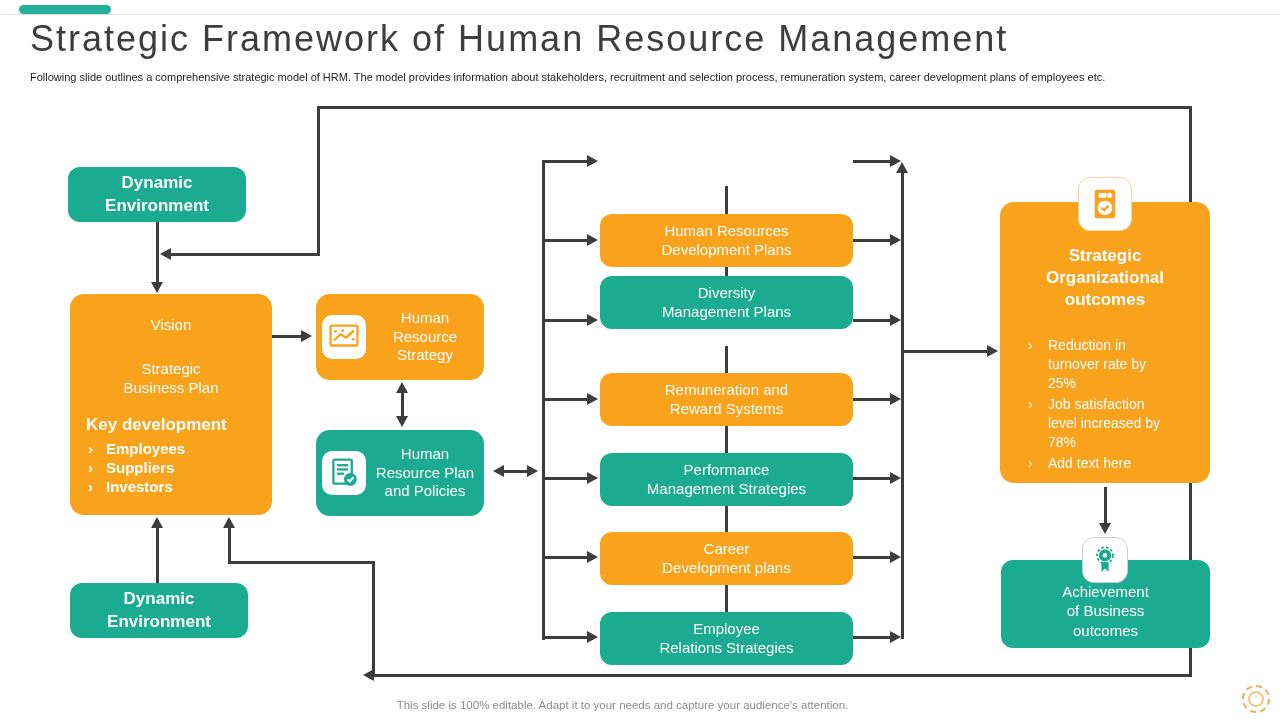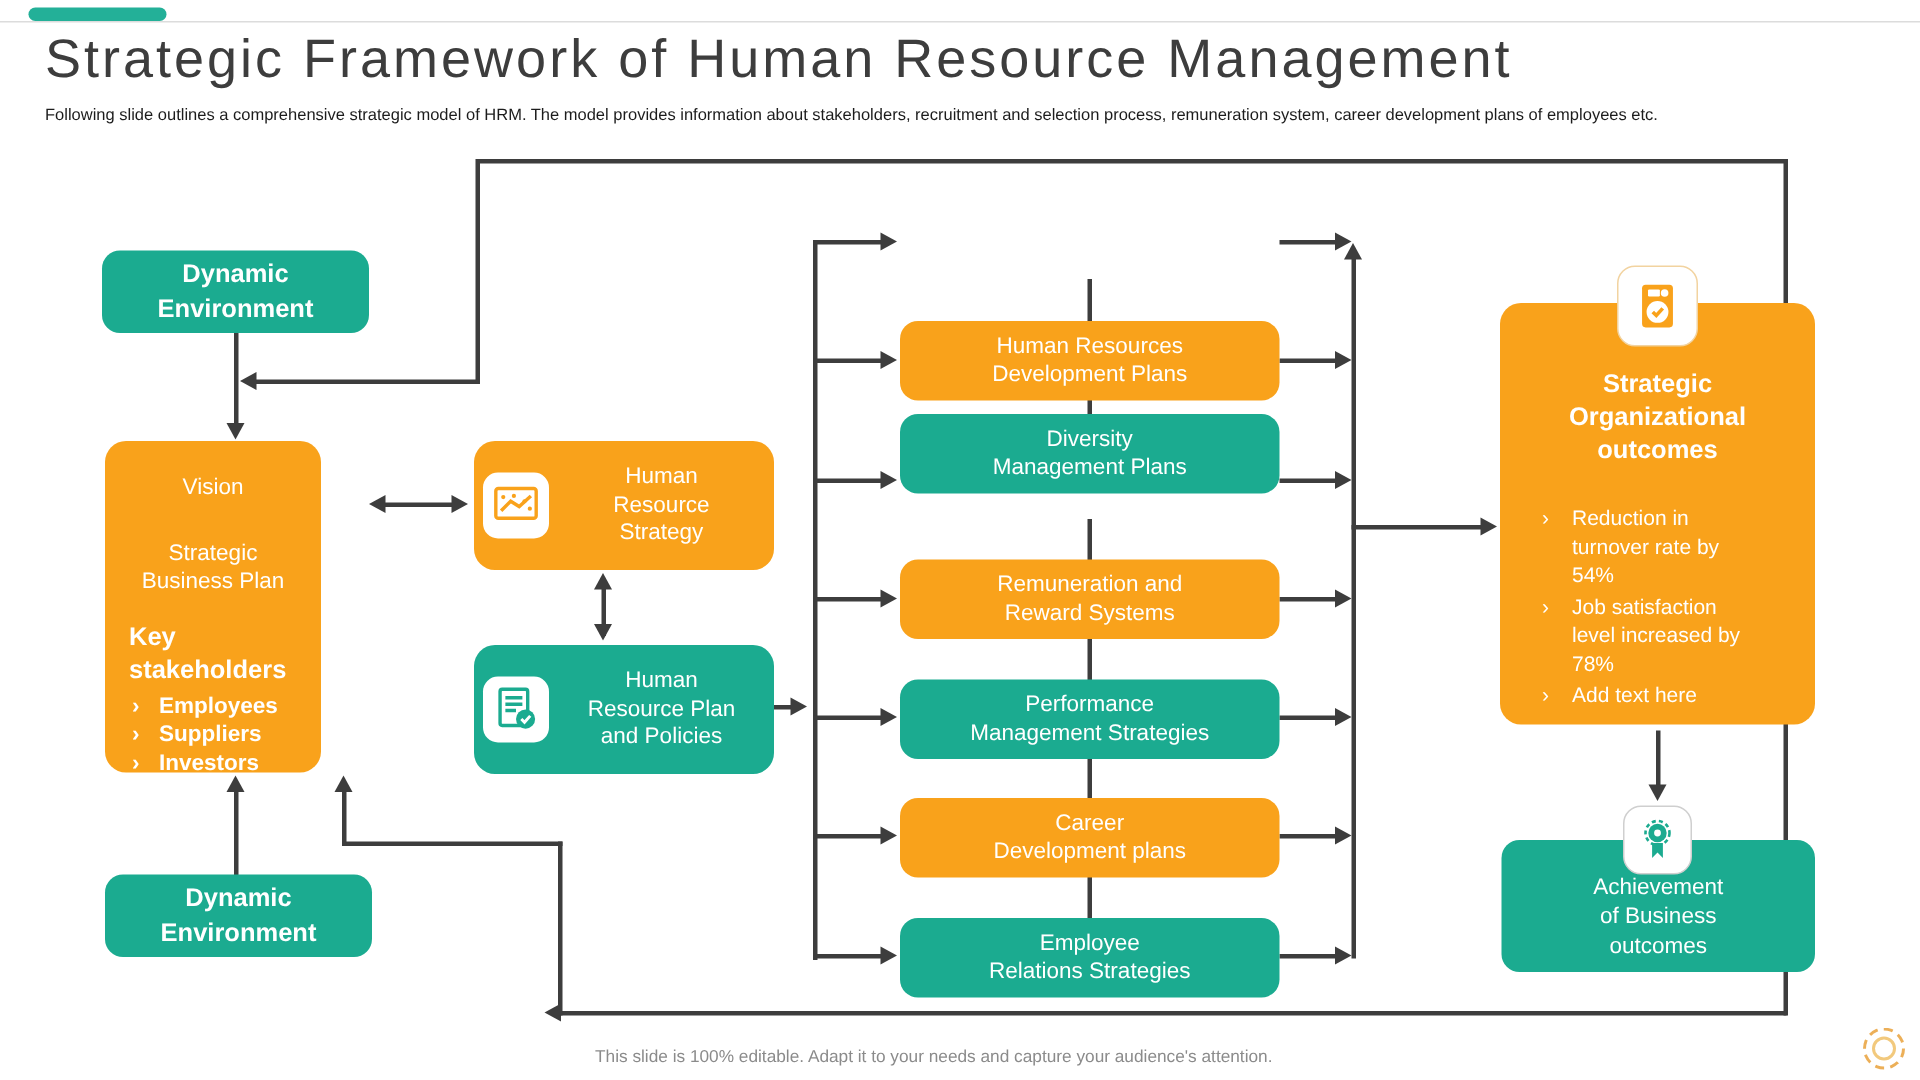--- a/index.html
+++ b/index.html
@@ -21,28 +21,28 @@
   
   .bx{position:absolute;color:#fff;z-index:2;display:flex;align-items:center;justify-content:center;text-align:center}
   .teal{background:var(--teal)}
   .orange{background:var(--orange)}
   .ml{white-space:pre-line}
 
   .env{width:178px;height:55px;border-radius:12px;font-size:17px;font-weight:bold;line-height:1.3}
   .env-top{left:68px;top:167px}
   .env-bottom{left:70px;top:583px}
 
-  .vision{left:70px;top:294px;width:144px;height:221px;border-radius:14px;display:block;text-align:center;padding-top:21px;font-size:15px;line-height:1.3}
+  .vision{left:70px;top:294px;width:202px;height:221px;border-radius:14px;display:block;text-align:center;padding-top:21px;font-size:15px;line-height:1.3}
   .vision .v-sub{margin-top:24px}
   .vision .kh{margin-top:16px;text-align:left;padding-left:16px;font-size:17px;font-weight:bold}
   .vision ul{list-style:none;text-align:left;padding-left:18px;margin-top:3px}
   .vision li{font-size:15px;font-weight:bold;line-height:1.27;display:flex}
   .vision li .bl{width:18px;font-weight:bold}
 
-  .midbox{left:316px;width:200px;height:86px;border-radius:14px;font-size:15px;line-height:1.25;padding-left:50px}
+  .midbox{left:316px;width:168px;height:86px;border-radius:14px;font-size:15px;line-height:1.25;padding-left:50px}
   .hr-strategy{top:294px}
   .hr-plan{top:430px}
   .icon-sq{position:absolute;background:#fff;border-radius:10px;display:flex;align-items:center;justify-content:center;z-index:3}
   .midbox .icon-sq{left:6px;top:21px;width:44px;height:44px}
 
   .step{left:600px;width:253px;height:53px;border-radius:12px;font-size:15px;line-height:1.25}
   .step .icon-sq{left:4px;top:4px;width:44px;height:44px}
   .step.has-icon{padding-left:40px}
 
   .outcomes{left:1000px;top:202px;width:210px;height:281px;border-radius:14px;display:block;text-align:center;padding-top:43px}
@@ -157,21 +157,21 @@
 
   <div class="bx teal env env-top ml">Dynamic
 Environment</div>
   <div class="bx teal env env-bottom ml">Dynamic
 Environment</div>
 
   <div class="bx orange vision">
     <div>Vision</div>
     <div class="v-sub ml">Strategic
 Business Plan</div>
-    <div class="kh">Key stakeholders</div>
+    <div class="kh">Key development</div>
     <ul>
       <li>
           <span class="bl">›</span>
           <span>Employees</span>
         </li>
       <li>
           <span class="bl">›</span>
           <span>Suppliers</span>
         </li>
       <li>
@@ -244,21 +244,21 @@
 Relations Strategies</span>
     </div>
 
   <div class="bx orange outcomes">
     <div class="o-title ml">Strategic
 Organizational
 outcomes</div>
     <ul>
       <li>
           <span class="bl">›</span>
-          <span class="bt">Reduction in turnover  rate by 54%</span>
+          <span class="bt">Reduction in turnover  rate by 25%</span>
         </li>
       <li>
           <span class="bl">›</span>
           <span class="bt">Job satisfaction level increased by 78%</span>
         </li>
       <li>
           <span class="bl">›</span>
           <span class="bt">Add text here</span>
         </li>
     </ul>

